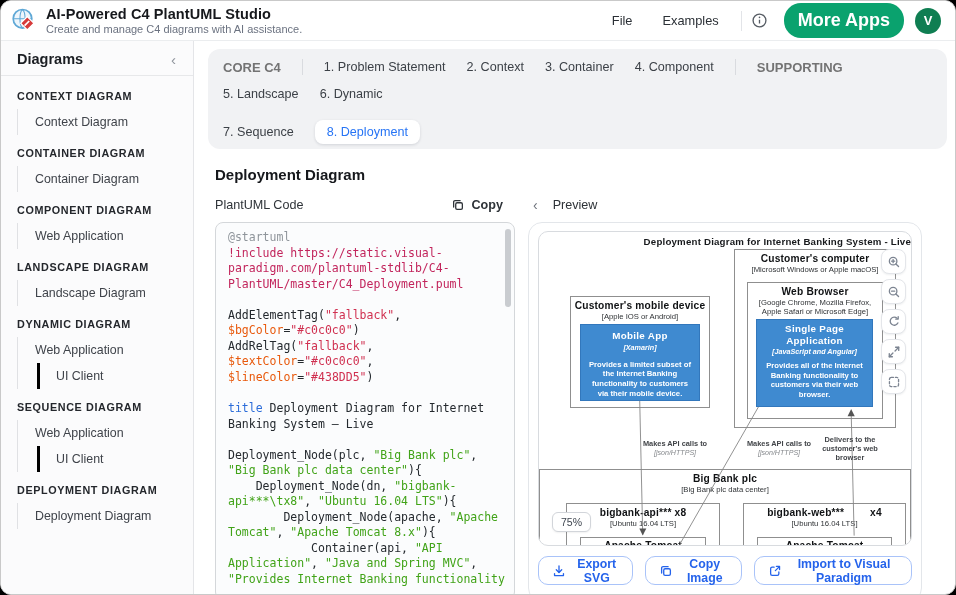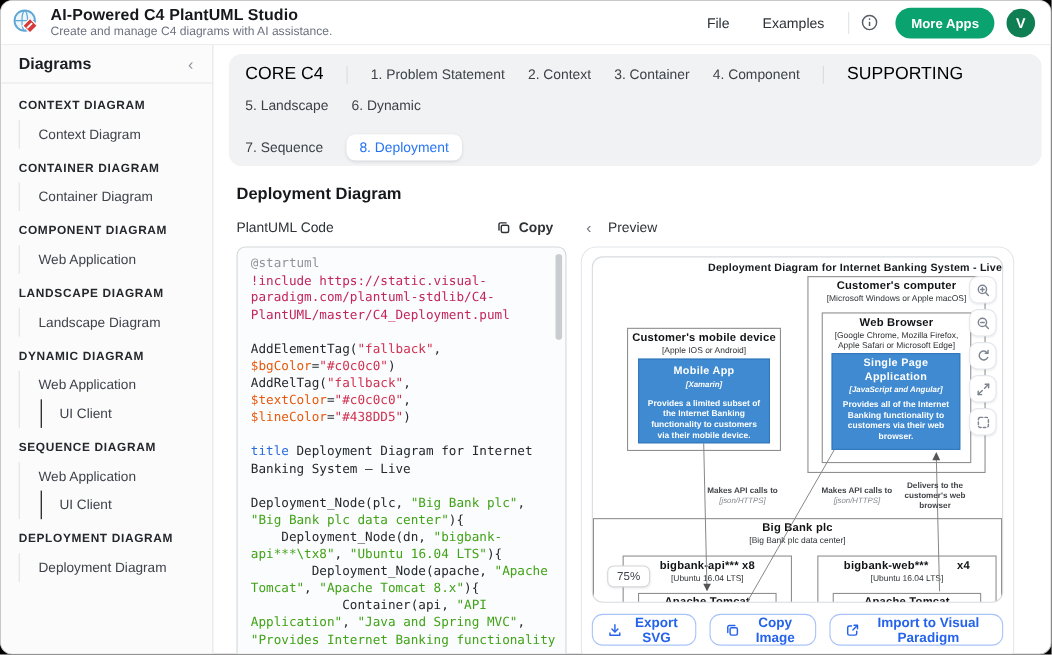--- a/index.html
+++ b/index.html
@@ -11,38 +11,38 @@
   .hdr{height:40px;display:flex;align-items:center;padding:0 14px 0 10px;border-bottom:1px solid #ebedef;background:#fff}
   .logo{width:27px;height:27px;flex-shrink:0}
   .hdr-titles{margin-left:8px}
   .app-title{font-size:14.5px;font-weight:700;color:#16181c;letter-spacing:.1px}
   .app-sub{font-size:11px;color:#6b7280;margin-top:1px}
   .hdr-spacer{flex:1}
   .menu-item{font-size:12.8px;color:#2b3036;margin-left:30px;font-weight:500;cursor:default}
   .hdr-div{width:1px;height:20px;background:#e2e4e8;margin:0 8px 0 22px}
   .info-btn{width:20px;height:20px;color:#565c64;background:none;border:none;display:flex;align-items:center;justify-content:center}
   .info-btn svg{width:17px;height:17px;fill:none;stroke:currentColor;stroke-width:1.4}
-  .more-apps{background:var(--brand_green,#0aa26e);color:#fff;font-size:12px;font-weight:700;padding:7px 14px;border-radius:17px;margin-left:14px;border:none}
+  .more-apps{background:var(--brand_green,#0aa26e);color:#fff;font-size:18px;font-weight:700;padding:7px 14px;border-radius:17px;margin-left:14px;border:none}
   .avatar{width:26px;height:26px;border-radius:50%;background:var(--avatar_green,#0f7e52);color:#fff;font-weight:700;font-size:13px;display:flex;align-items:center;justify-content:center;margin-left:11px}
 
   
   .app-body{display:flex;height:554px}
   .sidebar{width:193px;background:#fbfbfc;border-right:1px solid #e4e5e8;padding-top:6px;flex-shrink:0}
   .sb-head{display:flex;align-items:center;justify-content:space-between;padding:4px 17px 8px 16px}
   .sb-title{font-size:14.5px;font-weight:700;color:#1b1e23}
   .sb-collapse{color:#8f949c;font-size:15px;background:none;border:none;line-height:1}
   .sb-div{height:1px;background:#e7e8ea;margin-bottom:2px}
   .sb-sec-h{font-size:10.8px;font-weight:700;color:#24272c;letter-spacing:.6px;padding:12px 16px 7px}
   .sb-items{margin-left:16px;border-left:1px solid #e0e1e4}
   .sb-item{font-size:12.4px;color:#3f434a;padding:6px 8px 6px 17px;cursor:default}
-  .sb-item.d2{margin-left:19px;border-left:1px solid #000000;padding-left:16px}
+  .sb-item.d2{margin-left:19px;border-left:3px solid #000000;padding-left:16px}
 
   .main{flex:1;padding:8px 8px 0 14px}
   .tabbar{background:#f1f2f4;border-radius:12px;padding:10px 15px;display:flex;flex-wrap:wrap;align-items:center;column-gap:21px;row-gap:12px}
-  .tab-group{font-size:16px;font-weight:400;color:#000000}
+  .tab-group{font-size:13px;font-weight:700;color:#737373}
   .tab{font-size:12.6px;color:#3c4147;font-weight:500;cursor:default}
   .tab.active{background:#fff;color:#2674f5;padding:5px 12px;border-radius:8px;box-shadow:0 1px 3px rgba(20,30,50,.14);margin:-5px 0}
   .tab-div{width:1px;height:16px;background:#d9dbdf}
   .tab-break{flex-basis:100%;height:0}
 
   .content-head{display:flex;align-items:center;justify-content:space-between;margin:17px 2px 0 7px}
   .page-h2{font-size:15px;font-weight:700;color:#16181c}
   .gen-btn{background:var(--accent_blue,#2e7cf6);color:#fff;font-size:12.3px;font-weight:600;border:none;border-radius:8px;padding:8px 14px}
 
   .panels-head{display:flex;margin:14px 0 0 7px;align-items:center}

